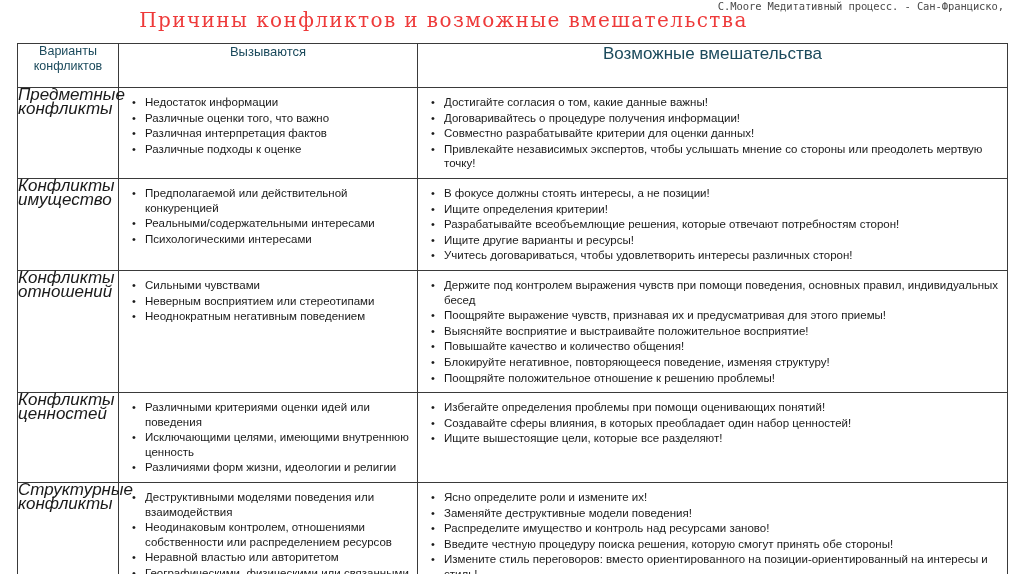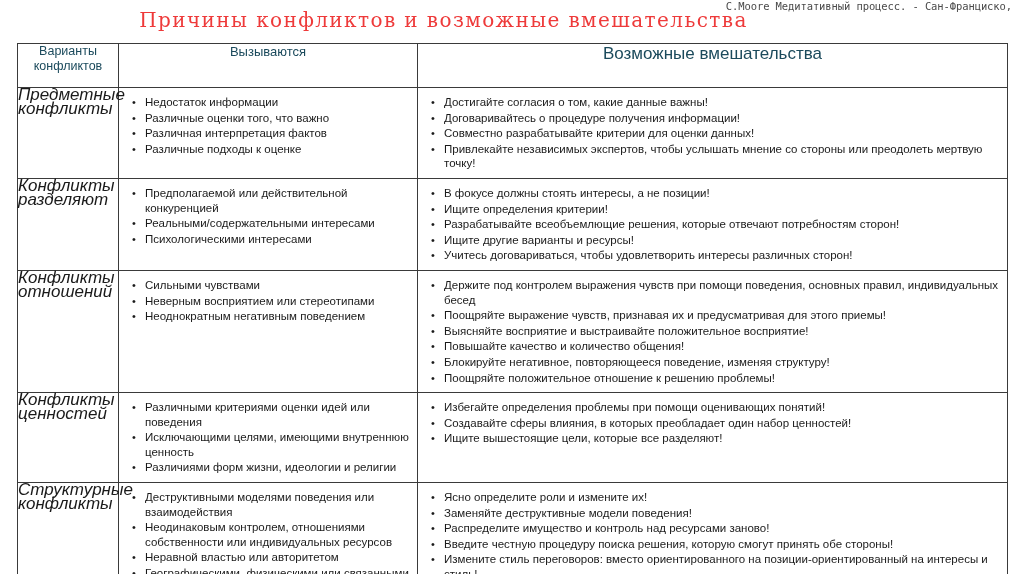--- a/index.html
+++ b/index.html
@@ -16,21 +16,21 @@
     color: #1a1a1a;
   }
 
   
   .running-head {
     position: absolute;
     top: 0px;
     left: 0;
     width: 1024px;
     text-align: right;
-    padding-right: 12px;
+    padding-right: 20px;
     box-sizing: border-box;
     font-family: "DejaVu Sans Mono", "Liberation Mono", monospace;
     font-size: 10.5px;
     letter-spacing: -0.1px;
     color: #4a4a4a;
     white-space: nowrap;
   }
 
   
   .doc-title {
@@ -177,21 +177,21 @@
           <li><span class="bdot">•</span><span>Договаривайтесь о процедуре получения информации!</span></li>
           <li><span class="bdot">•</span><span>Совместно разрабатывайте критерии для оценки данных!</span></li>
           <li><span class="bdot">•</span><span>Привлекайте независимых экспертов, чтобы услышать мнение со стороны или преодолеть мертвую точку!</span></li>
         </ul>
       </td>
     </tr>
 
     <tr class="r-interest">
       <td class="type-cell">
         <span class="tl">Конфликты</span>
-        <span class="tl">разделяют</span>
+        <span class="tl">имущество</span>
       </td>
       <td>
         <ul class="bullets cause-list">
           <li><span class="bdot">•</span><span>Предполагаемой или действительной конкуренцией</span></li>
           <li><span class="bdot">•</span><span>Реальными/содержательными интересами</span></li>
           <li><span class="bdot">•</span><span>Психологическими интересами</span></li>
         </ul>
       </td>
       <td>
         <ul class="bullets interv-list">
@@ -250,21 +250,21 @@
     </tr>
 
     <tr class="r-structural">
       <td class="type-cell">
         <span class="tl">Структурные</span>
         <span class="tl">конфликты</span>
       </td>
       <td>
         <ul class="bullets cause-list">
           <li><span class="bdot">•</span><span>Деструктивными моделями поведения или взаимодействия</span></li>
-          <li><span class="bdot">•</span><span>Неодинаковым контролем, отношениями собственности или индивидуальных ресурсов</span></li>
+          <li><span class="bdot">•</span><span>Неодинаковым контролем, отношениями собственности или распределением ресурсов</span></li>
           <li><span class="bdot">•</span><span>Неравной властью или авторитетом</span></li>
           <li><span class="bdot">•</span><span>Географическими, физическими или связанными с окружающей средой факторами, мешающими сотрудничеству; давление факторами времени</span></li>
         </ul>
       </td>
       <td>
         <ul class="bullets interv-list">
           <li><span class="bdot">•</span><span>Ясно определите роли и измените их!</span></li>
           <li><span class="bdot">•</span><span>Заменяйте деструктивные модели поведения!</span></li>
           <li><span class="bdot">•</span><span>Распределите имущество и контроль над ресурсами заново!</span></li>
           <li><span class="bdot">•</span><span>Введите честную процедуру поиска решения, которую смогут принять обе стороны!</span></li>

